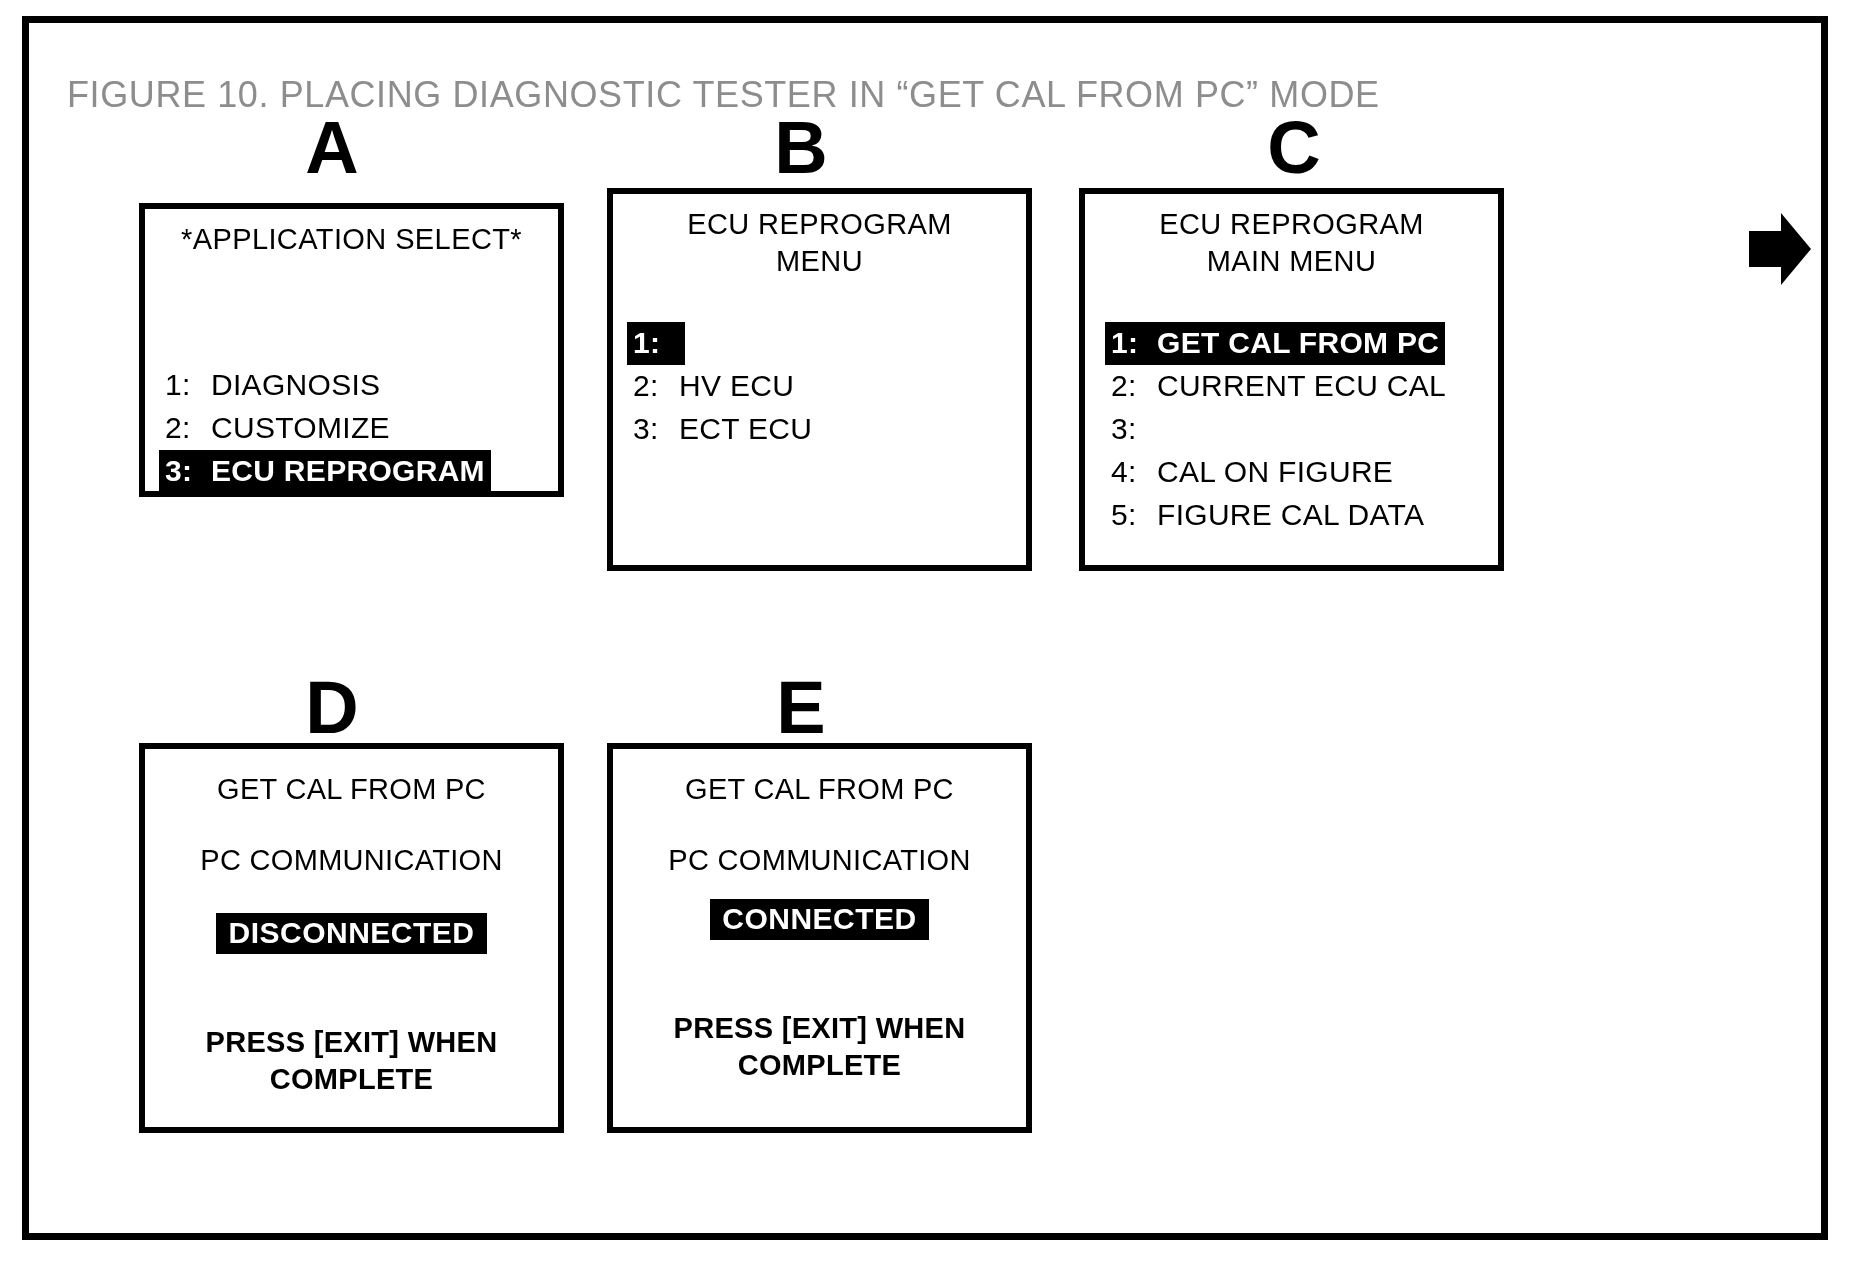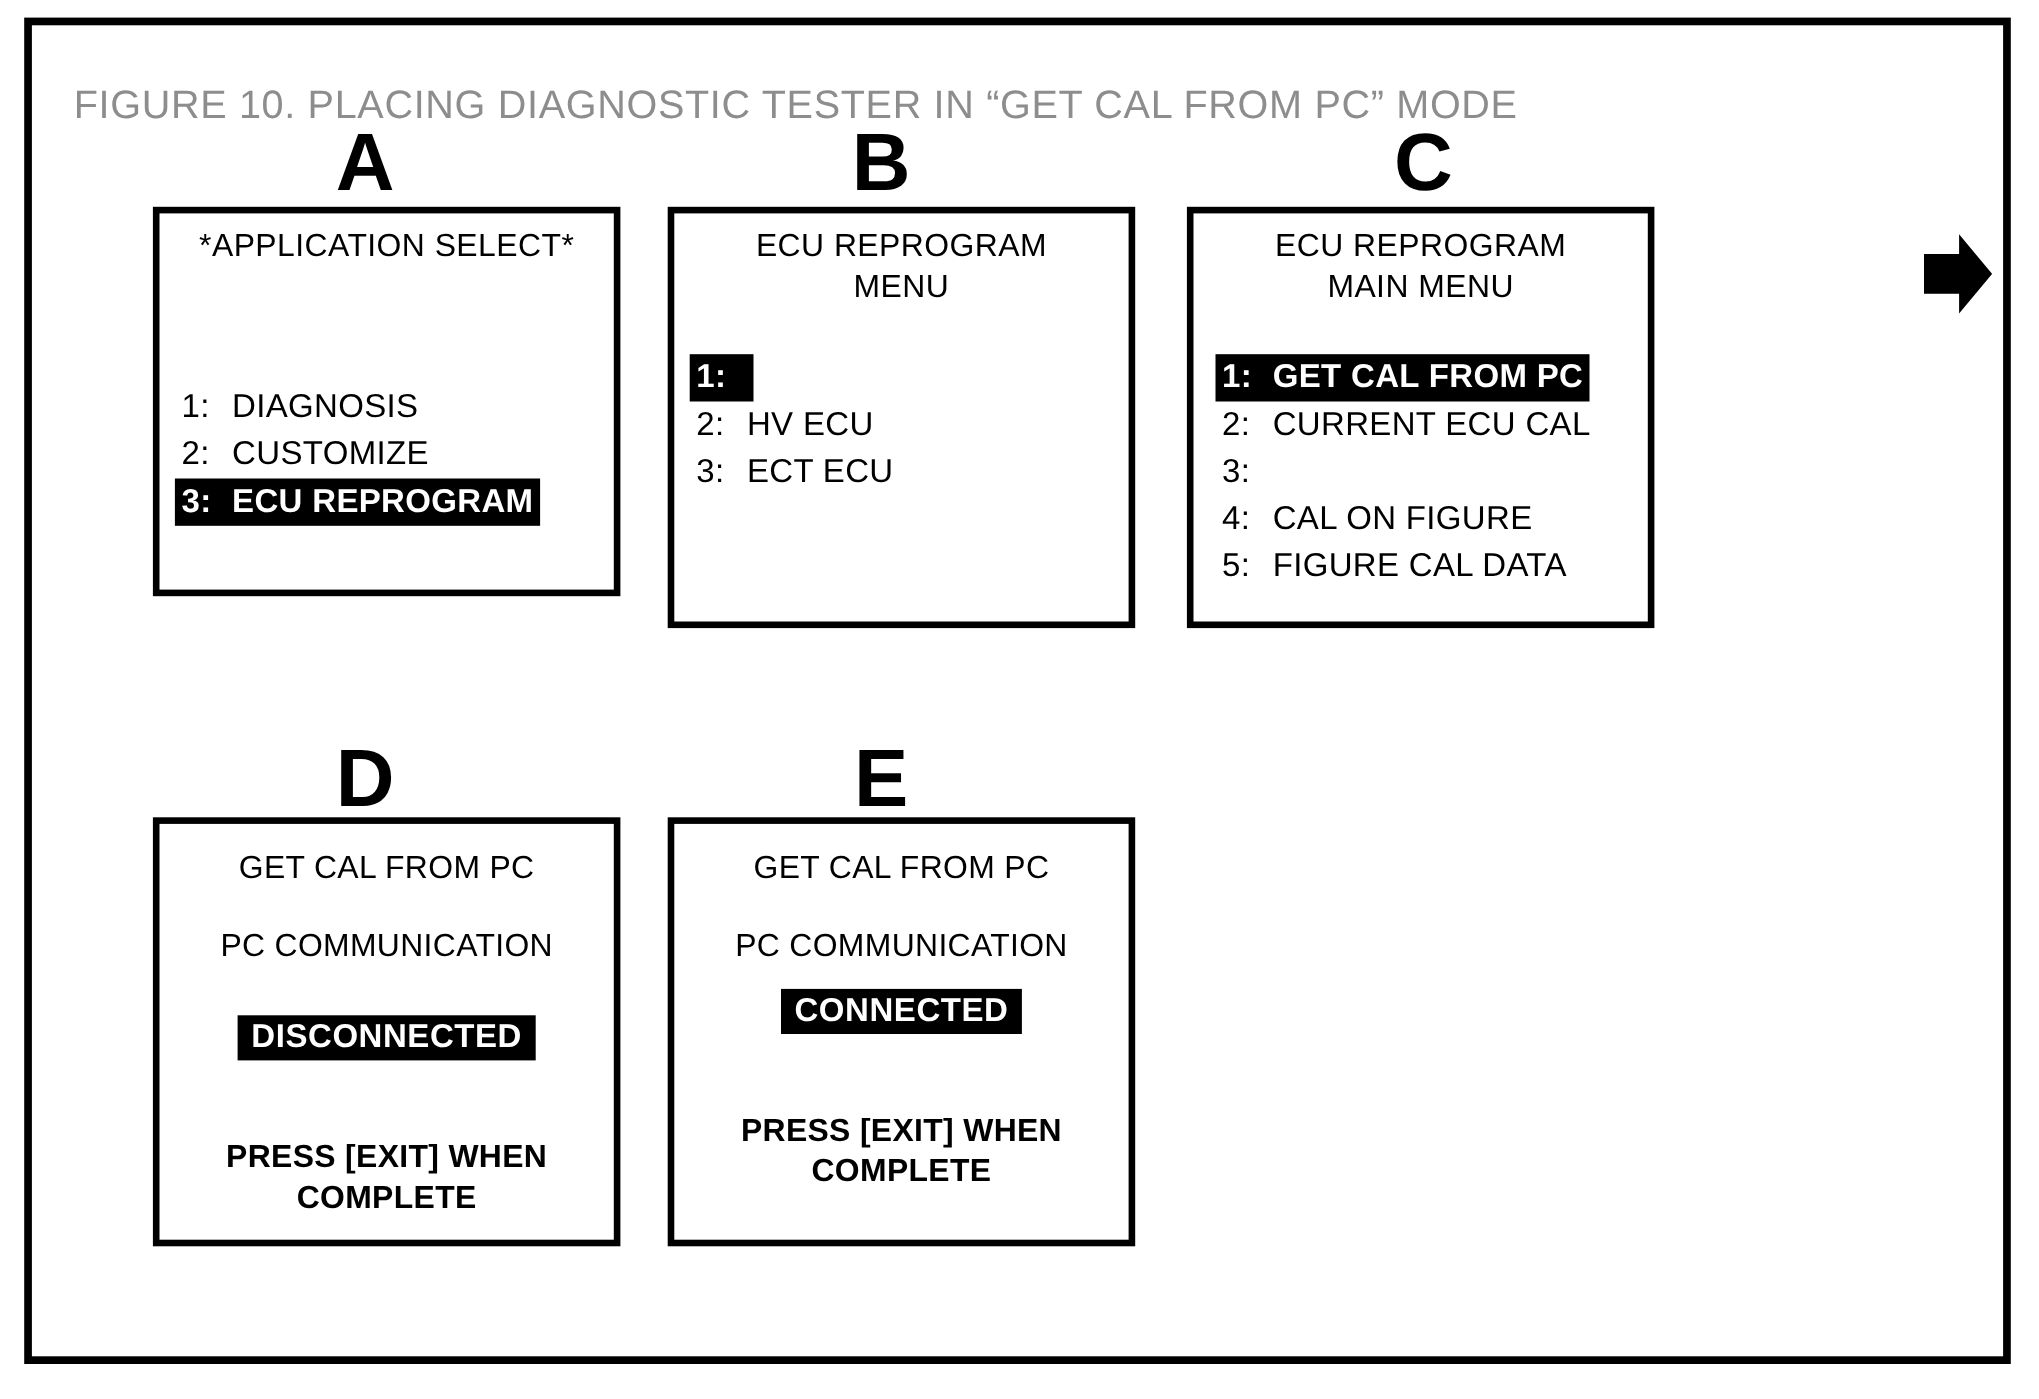--- a/index.html
+++ b/index.html
@@ -130,21 +130,21 @@
 </style>
 </head>
 <body>
 
 <div id="figure-frame">
 
   <div id="figure-caption">FIGURE 10.  PLACING DIAGNOSTIC TESTER IN “GET CAL FROM PC” MODE</div>
 
   <div class="panel-letter" style="left:243px; top:88px;">A</div>
 
-  <div class="screen" style="left:110px; top:165px; width:425px; height:354px;">
+  <div class="screen" style="left:110px; top:180px; width:425px; height:294px;">
     <div class="screen-title" style="margin-top:12px;">*APPLICATION SELECT*</div>
 
     <div class="menu-list" style="margin-top:106px; margin-left:14px;">
       <div class="menu-row">
         <span class="menu-num">1:</span>
         <span>DIAGNOSIS</span>
       </div>
       <div class="menu-row">
         <span class="menu-num">2:</span>
         <span>CUSTOMIZE</span>
@@ -222,21 +222,21 @@
     <svg viewBox="0 0 62 80" xmlns="http://www.w3.org/2000/svg">
       <path d="M0 22 L32 22 L32 4 L62 40 L32 76 L32 58 L0 58 Z" fill="#000000"></path>
     </svg>
   </div>
 
   <div class="panel-letter" style="left:243px; top:648px;">D</div>
 
   <div class="screen" style="left:110px; top:720px; width:425px; height:390px;">
     <div class="status-line" style="margin-top:24px;">GET CAL FROM PC</div>
     <div class="status-line" style="margin-top:38px;">PC COMMUNICATION</div>
-    <div style="text-align:center; margin-top:46px;">
+    <div style="text-align:center; margin-top:36px;">
       <span class="status-badge">DISCONNECTED</span>
     </div>
     <div class="status-footer" style="margin-top:70px;">PRESS [EXIT] WHEN
 COMPLETE</div>
   </div>
 
   <div class="arrow" style="left:590px; top:740px;">
     <svg viewBox="0 0 62 80" xmlns="http://www.w3.org/2000/svg">
       <path d="M0 22 L32 22 L32 4 L62 40 L32 76 L32 58 L0 58 Z" fill="#000000"></path>
     </svg>

